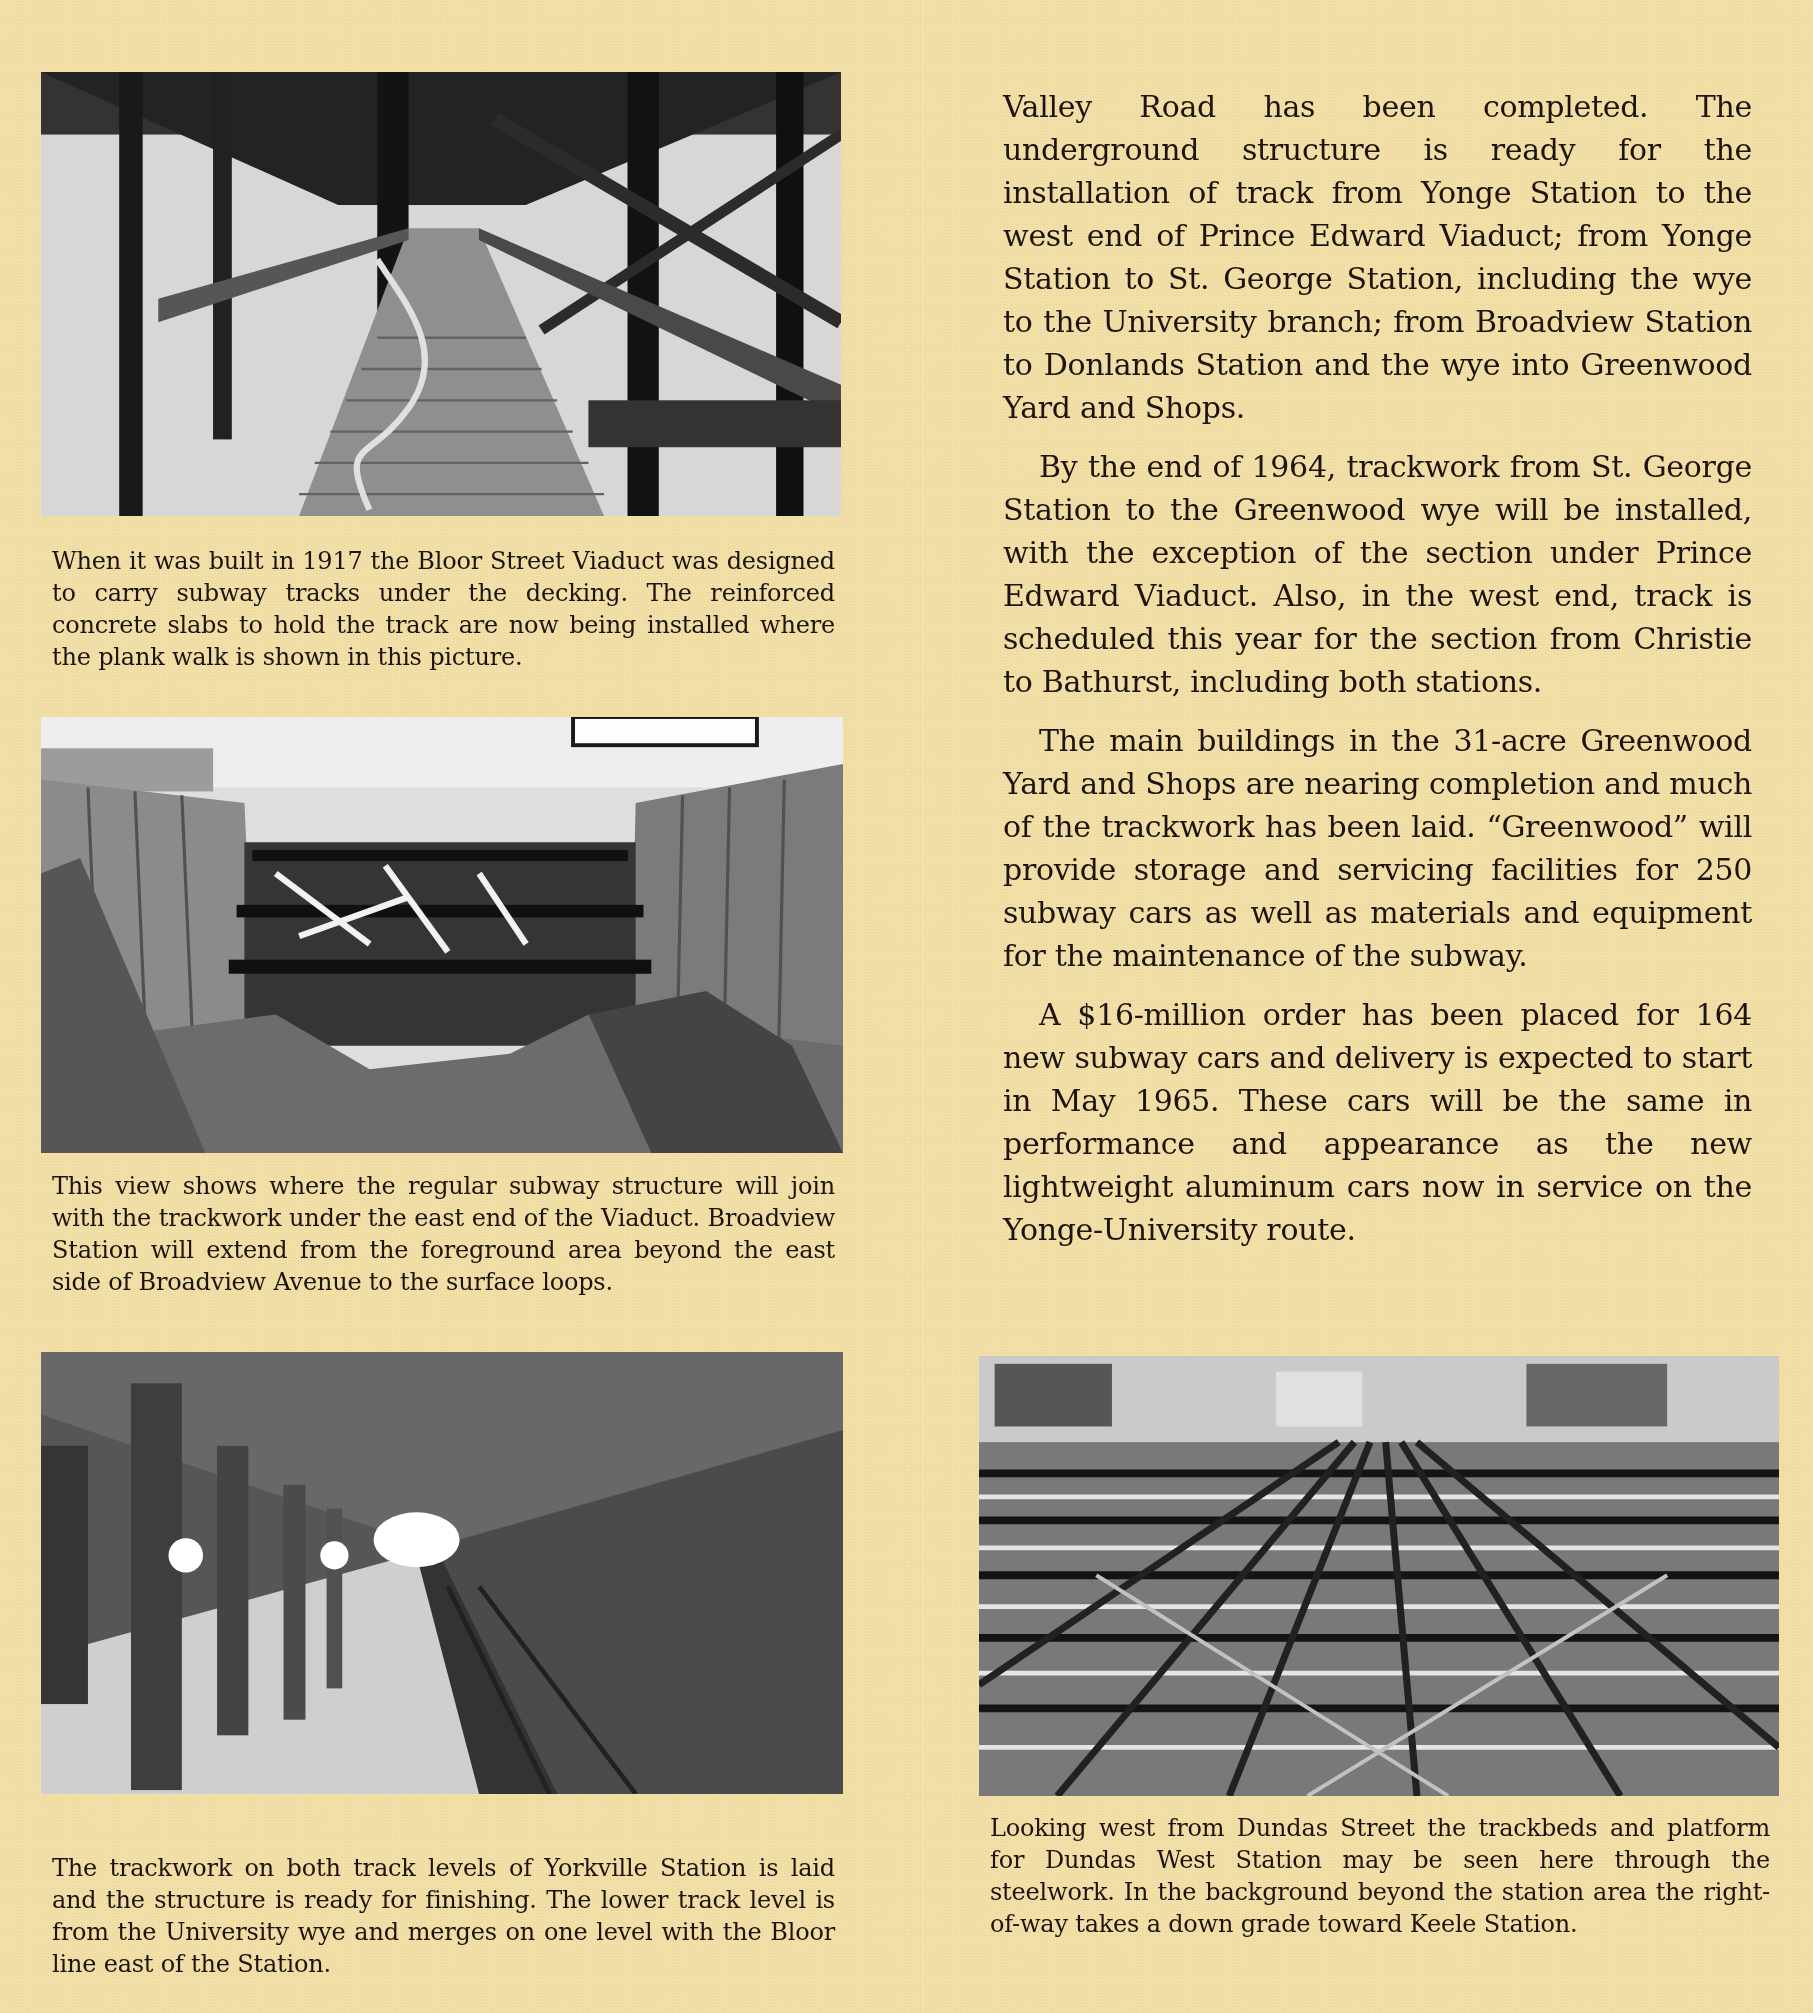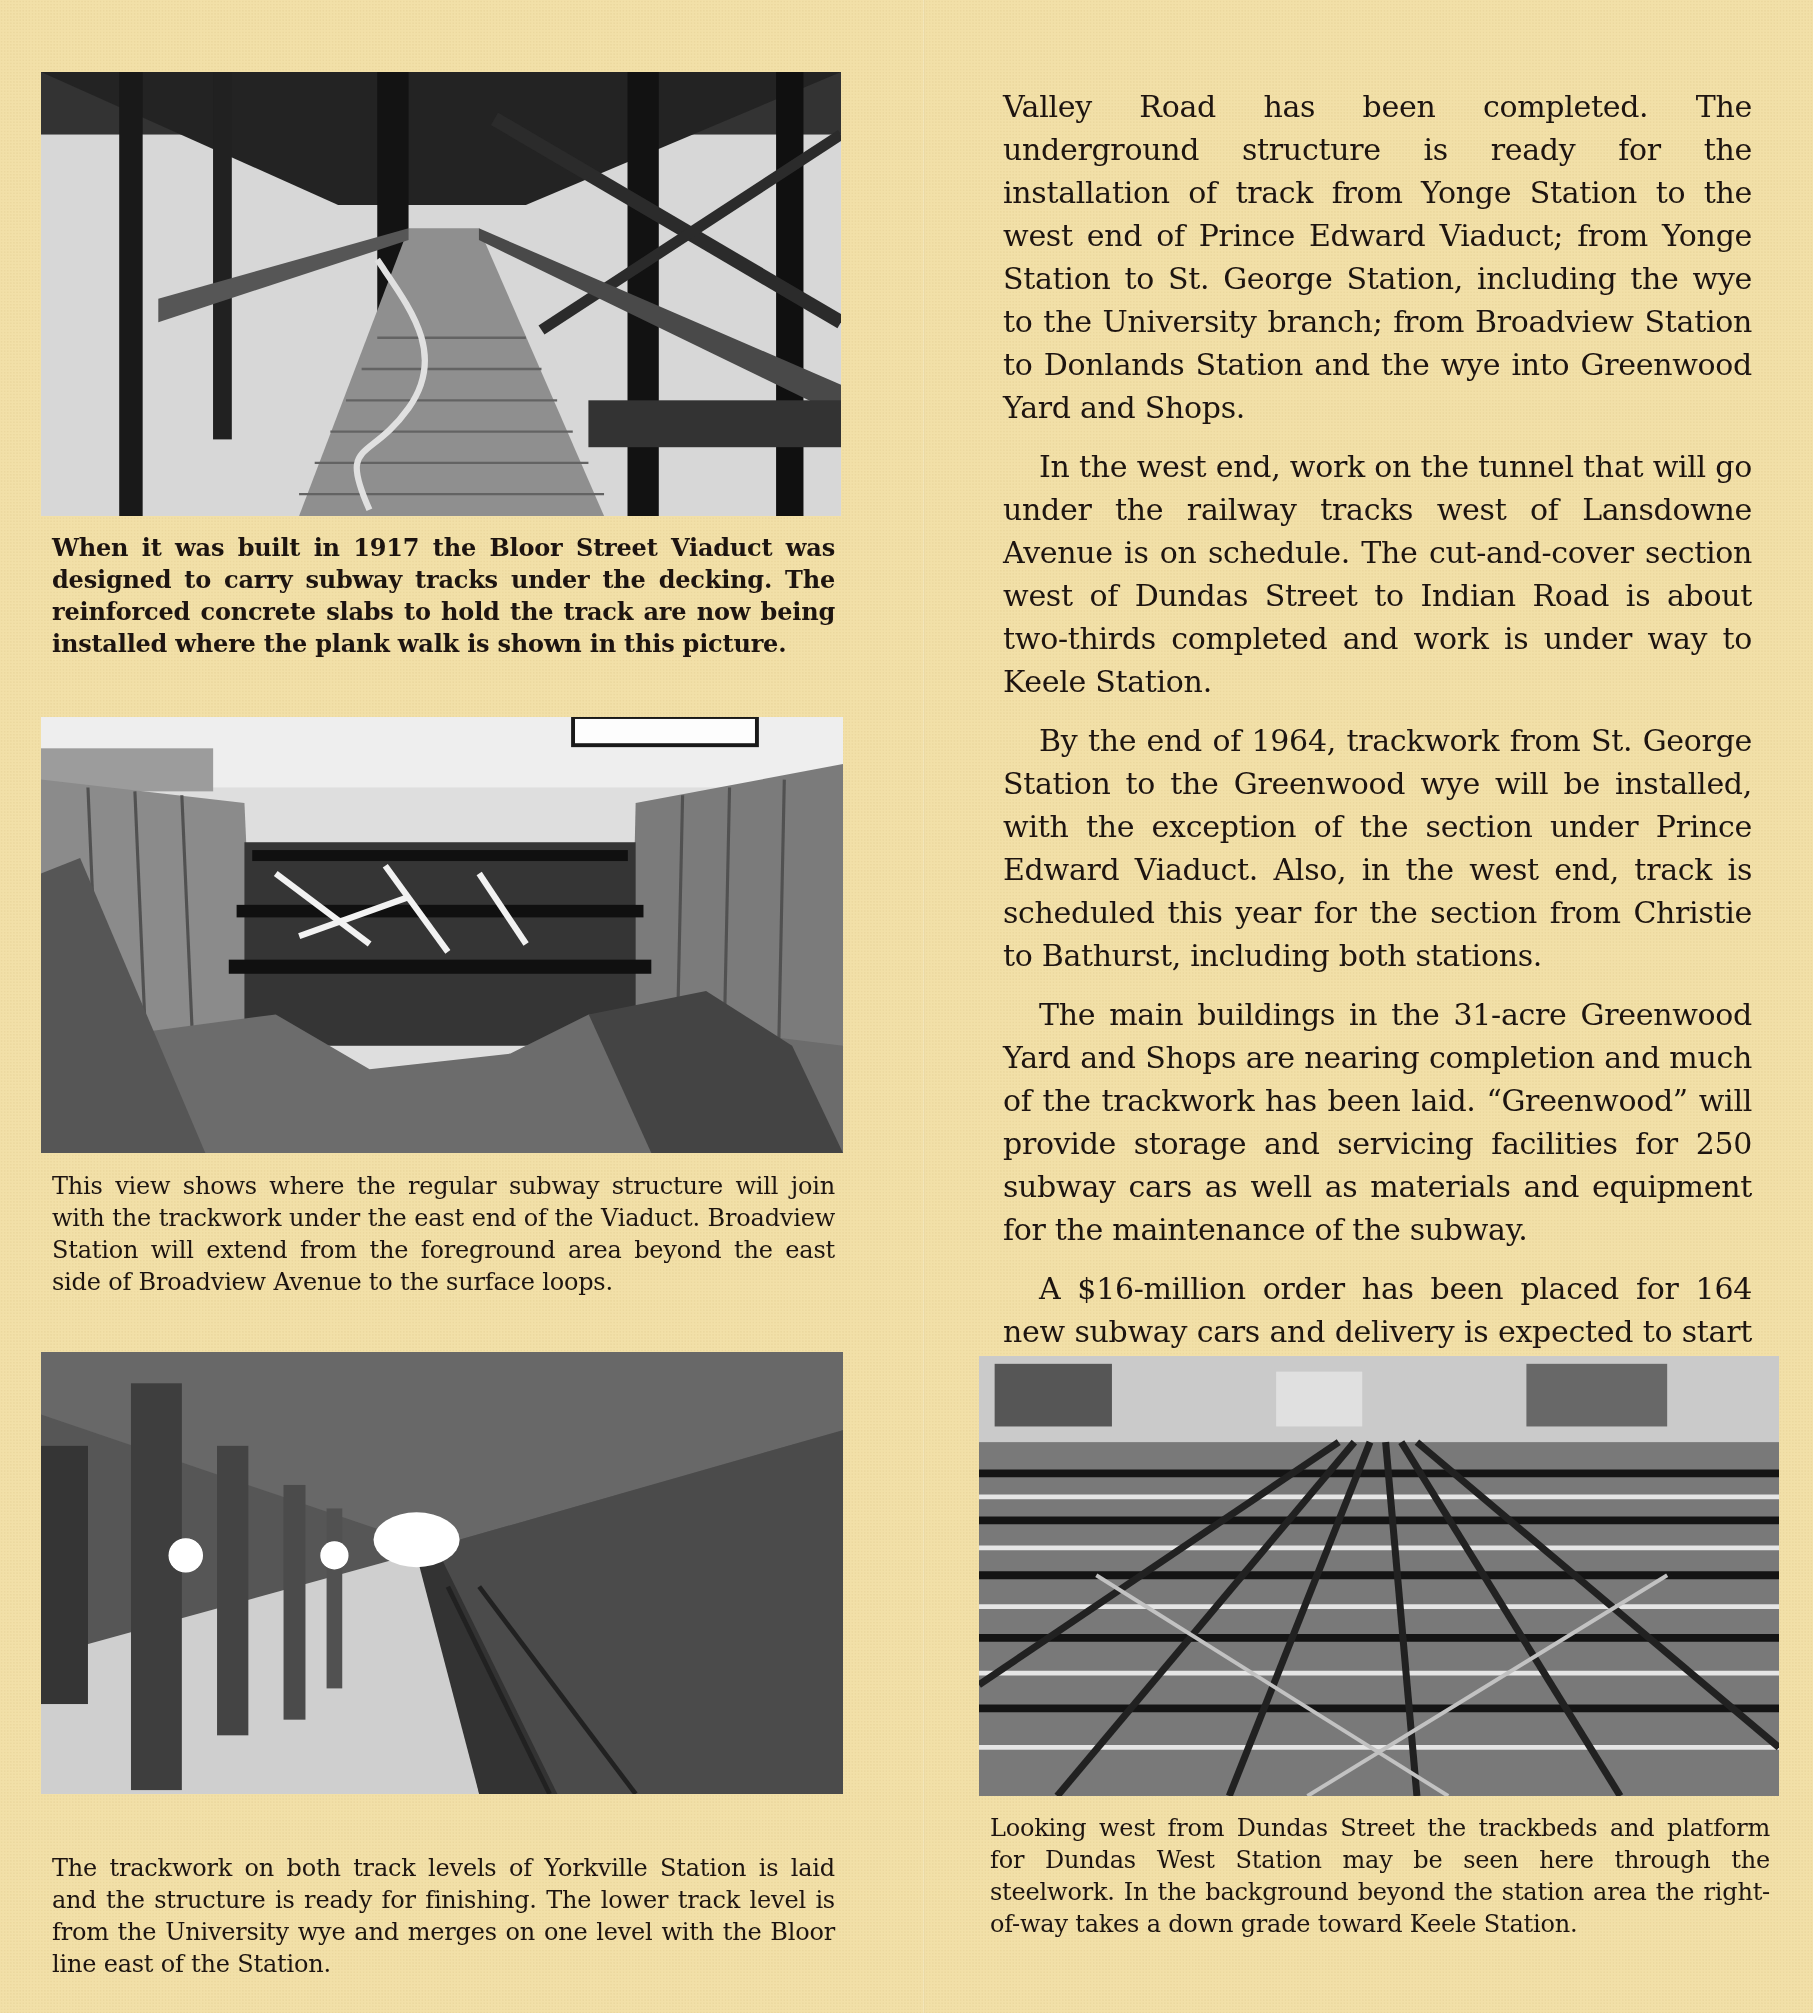--- a/index.html
+++ b/index.html
@@ -54,21 +54,21 @@
       <line x1="390" y1="420" x2="660" y2="420"></line>
       <line x1="410" y1="380" x2="640" y2="380"></line>
       <line x1="430" y1="340" x2="620" y2="340"></line>
     </g>
     <path d="M430,240 C470,300 520,360 470,430 C420,500 380,470 420,560" stroke="#d8d8d2" stroke-width="8" fill="none"></path>
     <polygon points="150,290 470,200 470,215 150,320" fill="#5a5a55"></polygon>
     <polygon points="560,200 1023,400 1023,440 560,215" fill="#4e4e4a"></polygon>
     <rect x="700" y="420" width="323" height="60" fill="#3a3a36"></rect>
   </svg>
 </div>
-<div class="caption" style="left:52px; top:532px; width:783px;font-weight:bold;">When it was built in 1917 the Bloor Street Viaduct was designed to carry subway tracks under the decking. The reinforced concrete slabs to hold the track are now being installed where the plank walk is shown in this picture.</div>
+<div class="caption" style="left:52px; top:545px; width:783px;">When it was built in 1917 the Bloor Street Viaduct was designed to carry subway tracks under the decking. The reinforced concrete slabs to hold the track are now being installed where the plank walk is shown in this picture.</div>
 
 <div class="photo" style="left:41px; top:717px; width:802px; height:436px;">
   <svg viewBox="0 0 1025 557" preserveAspectRatio="none">
     <rect width="1025" height="557" fill="#d6d6d0"></rect>
     <rect x="0" y="0" width="1025" height="90" fill="#e4e4e0"></rect>
     <rect x="680" y="0" width="235" height="36" fill="#f2f2ee" stroke="#222" stroke-width="5"></rect>
     <rect x="0" y="40" width="220" height="55" fill="#9a9a94"></rect>
     <polygon points="0,80 260,110 280,557 0,557" fill="#8a8a84"></polygon>
     <polygon points="1025,60 760,110 750,557 1025,557" fill="#7c7c76"></polygon>
     <g stroke="#555" stroke-width="4">
@@ -116,21 +116,20 @@
     <rect x="0" y="120" width="60" height="330" fill="#3c3c38"></rect>
     <circle cx="185" cy="260" r="22" fill="#ffffff"></circle>
     <circle cx="375" cy="260" r="18" fill="#ffffff"></circle>
     <ellipse cx="480" cy="240" rx="55" ry="35" fill="#f4f4f0"></ellipse>
   </svg>
 </div>
 <div class="caption" style="left:52px; top:1812px; width:783px;margin-top:40px;">The trackwork on both track levels of Yorkville Station is laid and the structure is ready for finishing. The lower track level is from the University wye and merges on one level with the Bloor line east of the Station.</div>
 
 <div class="body-text">
   <p class="first">Valley Road has been completed. The underground structure is ready for the installation of track from Yonge Station to the west end of Prince Edward Viaduct; from Yonge Station to St. George Station, including the wye to the University branch; from Broadview Station to Donlands Station and the wye into Greenwood Yard and Shops.</p>
-  <p>In the west end, work on the tunnel that will go under the railway tracks west of Lansdowne Avenue is on schedule. The cut-and-cover section west of Dundas Street to Indian Road is about two-thirds completed and work is under way to Keele Station.</p>
   <p>By the end of 1964, trackwork from St. George Station to the Greenwood wye will be installed, with the exception of the section under Prince Edward Viaduct. Also, in the west end, track is scheduled this year for the section from Christie to Bathurst, including both stations.</p>
   <p>The main buildings in the 31-acre Greenwood Yard and Shops are nearing completion and much of the trackwork has been laid. “Greenwood” will provide storage and servicing facilities for 250 subway cars as well as materials and equipment for the maintenance of the subway.</p>
   <p>A $16-million order has been placed for 164 new subway cars and delivery is expected to start in May 1965. These cars will be the same in performance and appearance as the new lightweight aluminum cars now in service on the Yonge-University route.</p>
 </div>
 
 <div class="photo" style="left:979px; top:1356px; width:800px; height:440px;">
   <svg viewBox="0 0 1023 562" preserveAspectRatio="none">
     <rect width="1023" height="562" fill="#7a7a74"></rect>
     <rect x="0" y="0" width="1023" height="110" fill="#c4c4be"></rect>
     <rect x="20" y="10" width="150" height="80" fill="#5a5a56"></rect>

